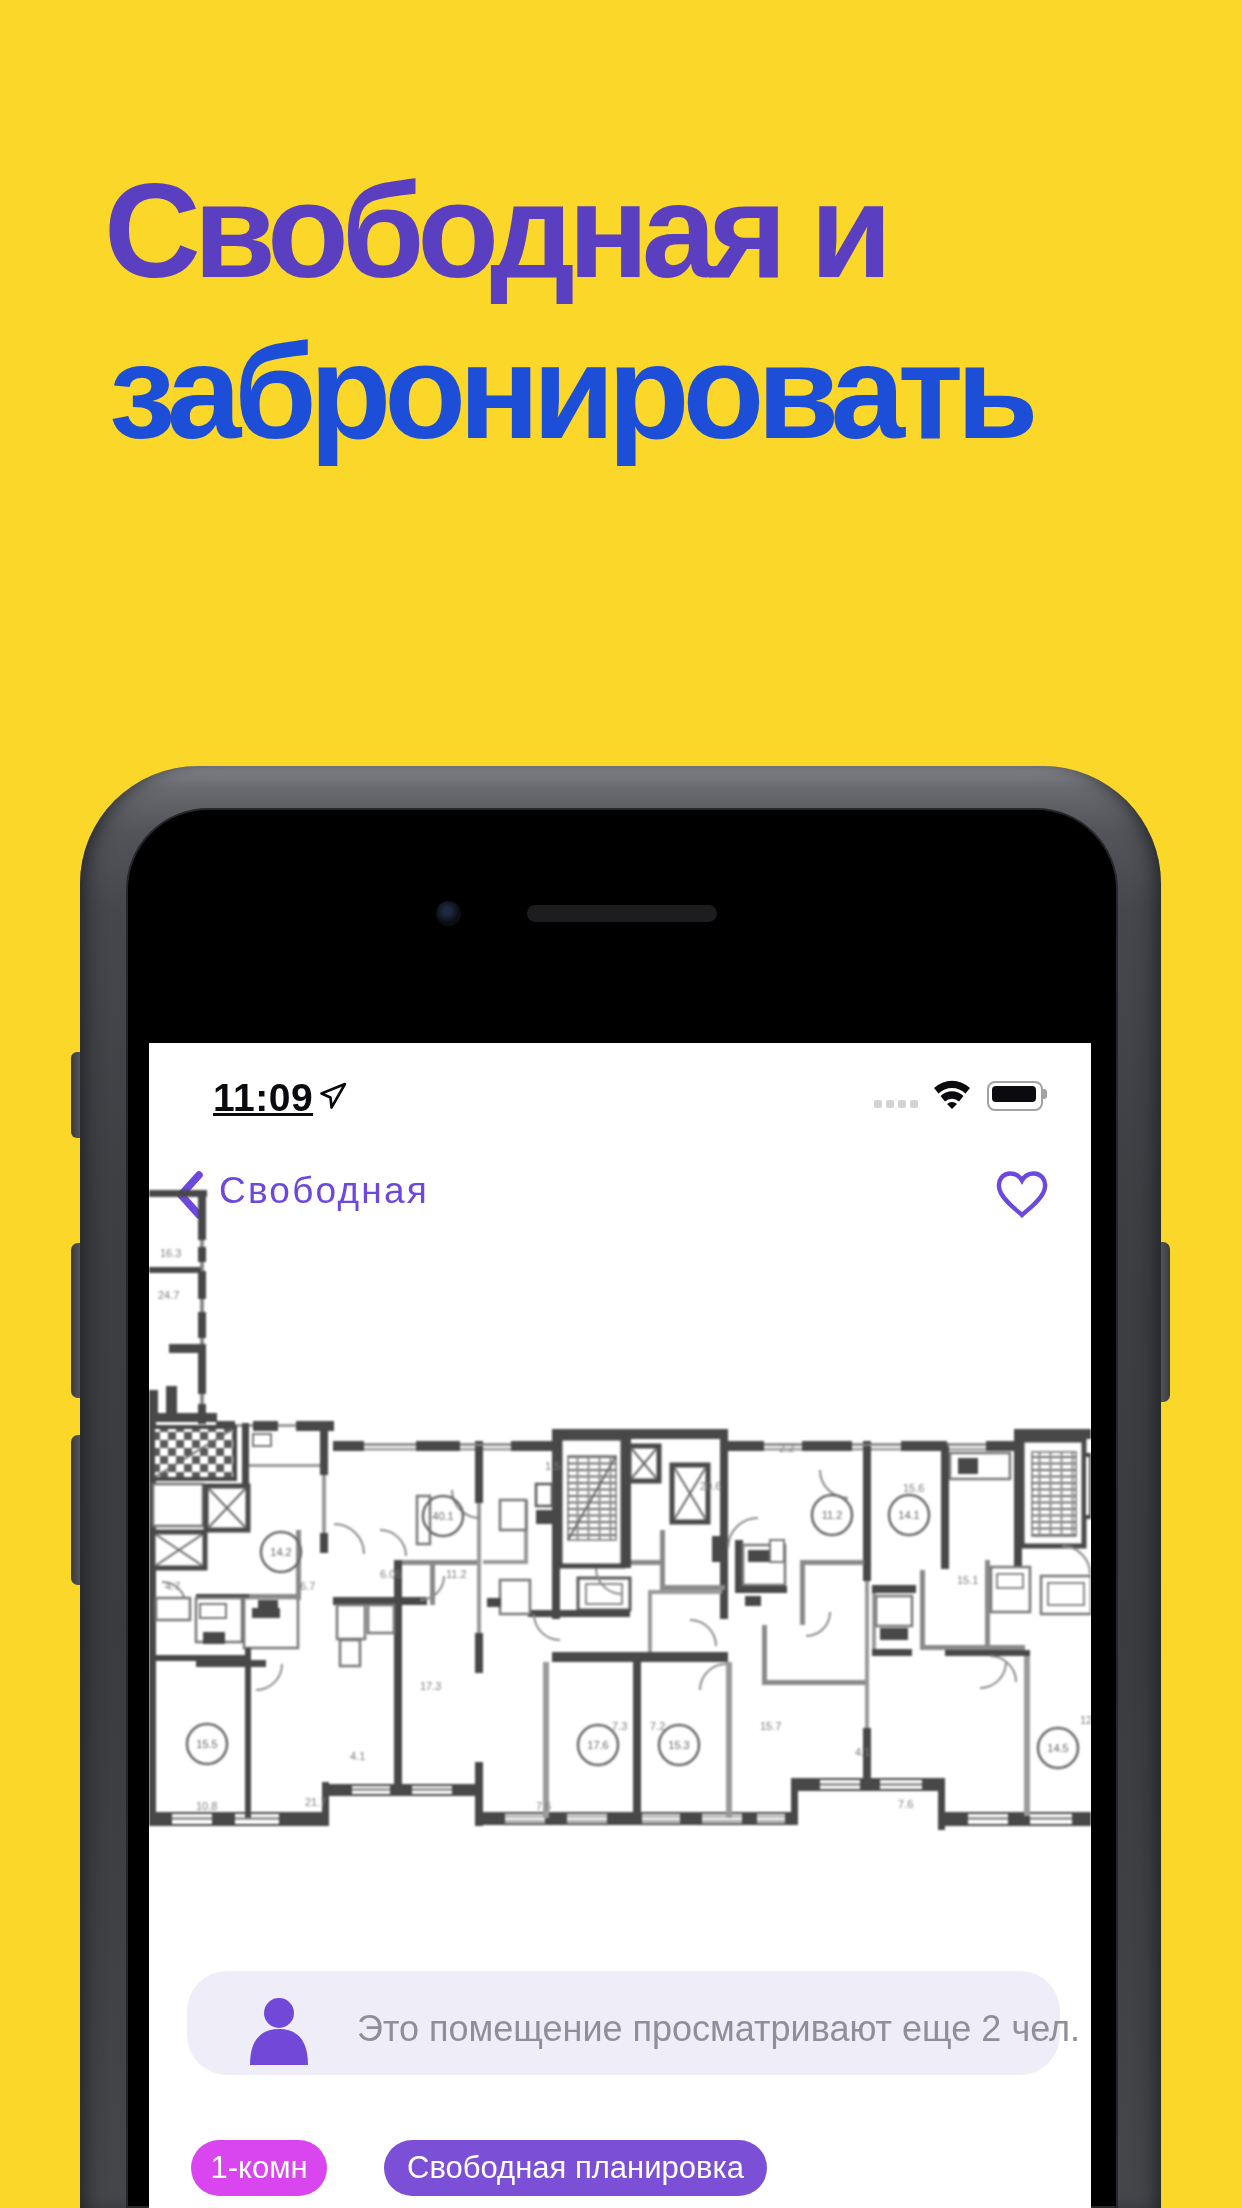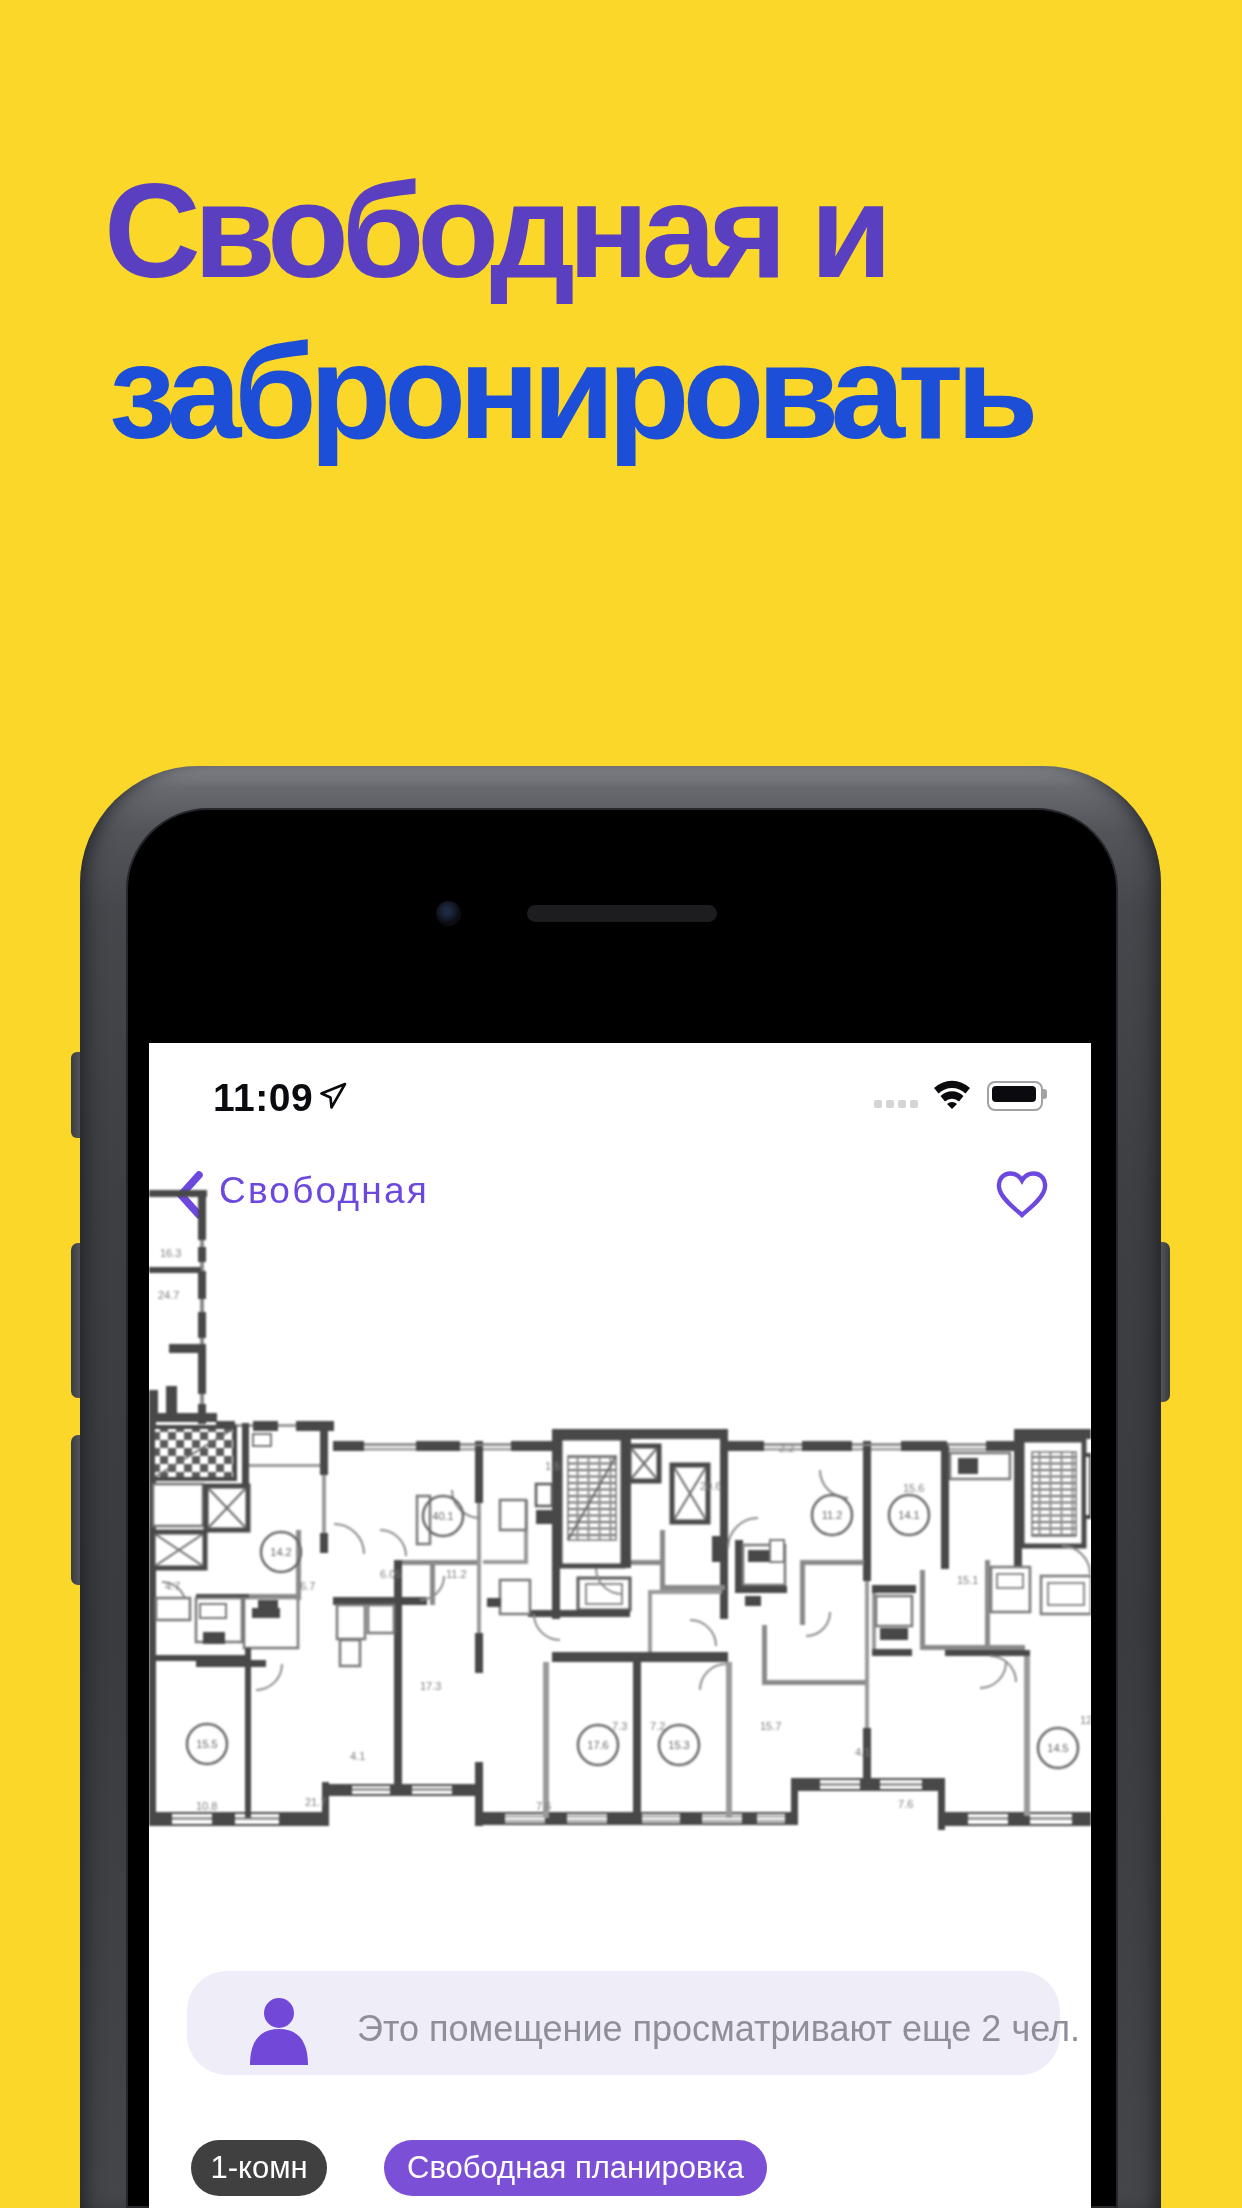--- a/index.html
+++ b/index.html
@@ -27,21 +27,21 @@
      box-shadow: inset 16px 0 20px -12px #202124, inset -16px 0 20px -12px #202124;"></div>
 
 <div class="abs" style="left:126px;top:808px;width:992px;height:1400px;border-radius:82px 82px 0 0;background:#000;border:2px solid #26272a;box-sizing:border-box;"></div>
 
 <div class="abs" style="left:436px;top:901px;width:25px;height:25px;border-radius:50%;background:radial-gradient(circle at 45% 40%, #1d2940 0 18%, #0a0c11 60%, #141519 100%);"></div>
 
 <div class="abs" style="left:527px;top:905px;width:190px;height:17px;border-radius:9px;background:#1d1d1f;"></div>
 
 <div class="abs" id="screen" style="left:149px;top:1043px;width:942px;height:1165px;background:#fff;overflow:hidden;">
 
-  <div class="abs" style="left:64px;top:33px;font-size:39px;font-weight:bold;color:#0b0b0f;letter-spacing:0.5px;">11:09</div>
+  <div class="abs" style="left:64px;top:33px;font-size:39px;font-weight:bold;color:#0b0b0f;letter-spacing:0.5px;text-decoration:underline;">11:09</div>
 
   <svg class="abs" style="left:171px;top:39px;" width="28" height="28" viewBox="0 0 28 28">
     <path d="M25 2 L11.5 25.5 L10.5 15.5 L1.5 11.5 Z" fill="none" stroke="#0b0b0f" stroke-width="2.6" stroke-linejoin="round"></path>
   </svg>
 
   <div class="abs" style="left:725px;top:57px;width:8px;height:8px;border-radius:2px;background:#d4d4d6;"></div>
   <div class="abs" style="left:737px;top:57px;width:8px;height:8px;border-radius:2px;background:#d4d4d6;"></div>
   <div class="abs" style="left:749px;top:57px;width:8px;height:8px;border-radius:2px;background:#d4d4d6;"></div>
   <div class="abs" style="left:761px;top:57px;width:8px;height:8px;border-radius:2px;background:#d4d4d6;"></div>
 
@@ -415,17 +415,17 @@
 
   <div class="abs" style="left:38px;top:928px;width:873px;height:104px;border-radius:40px;background:#EFEDF7;"></div>
 
   <svg class="abs" style="left:100px;top:947px;" width="60" height="76" viewBox="0 0 60 76">
     <circle cx="30" cy="23" r="15" fill="#7148D8"></circle>
     <path d="M1 75 C 1 51 11 39 30 39 C 49 39 59 51 59 75 Z" fill="#7148D8"></path>
   </svg>
 
   <div class="abs" style="left:208px;top:965px;font-size:36px;color:#8F8F99;">Это помещение просматривают еще 2 чел.</div>
 
-  <div class="abs" style="left:42px;top:1097px;width:136px;height:56px;border-radius:28px;background:#404040;color:#fff;font-size:31px;text-align:center;line-height:55px;">1-комн</div>
+  <div class="abs" style="left:42px;top:1097px;width:136px;height:56px;border-radius:28px;background:#d946ef;color:#fff;font-size:31px;text-align:center;line-height:55px;">1-комн</div>
 
   <div class="abs" style="left:235px;top:1097px;width:383px;height:56px;border-radius:28px;background:#7B50D6;color:#fff;font-size:31px;text-align:center;line-height:55px;">Свободная планировка</div>
 
 </div>
 
 </body></html>

